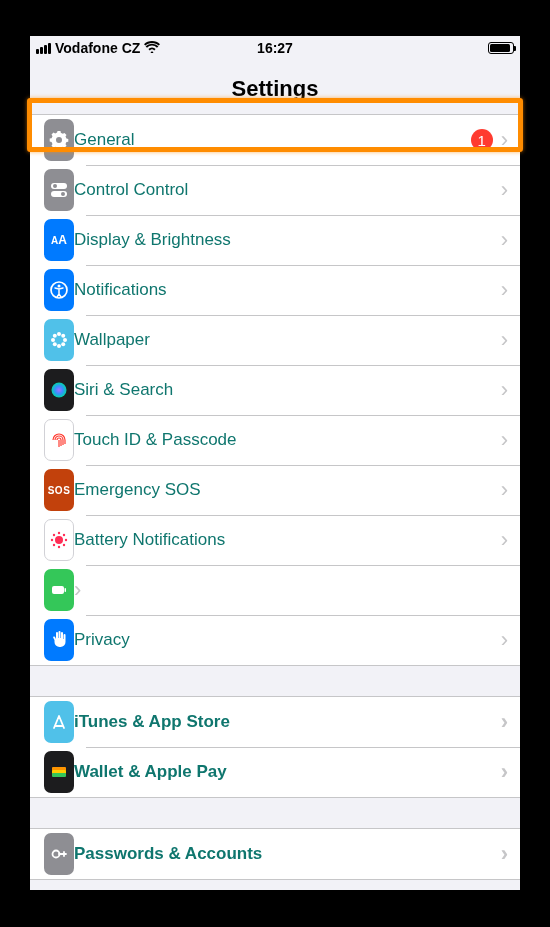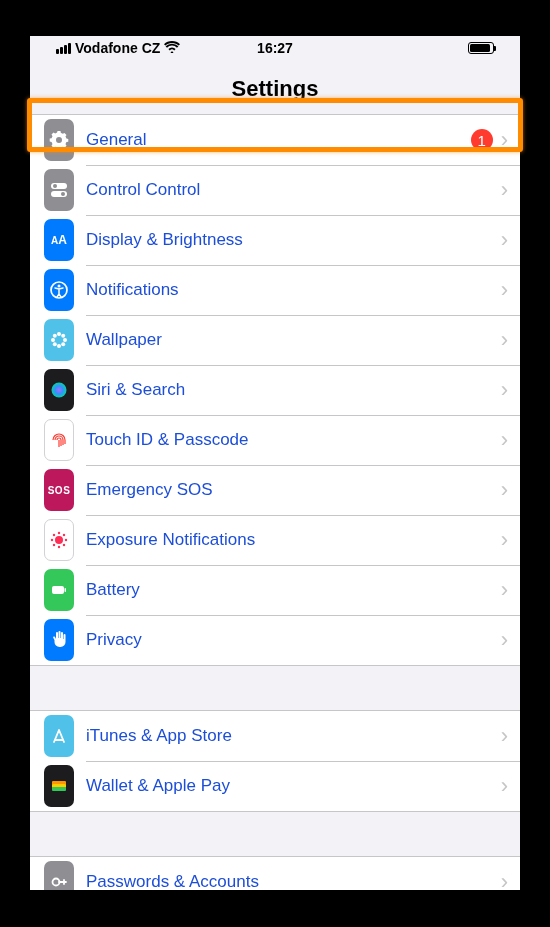--- a/index.html
+++ b/index.html
@@ -9,21 +9,21 @@
       position: relative; overflow: hidden;
     }
     .phone {
       position: absolute; left: 30px; top: 36px; width: 490px; height: 854px;
       background: #f2f2f7; overflow: hidden;
     }
 
     
     .status-bar {
       height: 24px; display: flex; align-items: center; justify-content: space-between;
-      padding: 0 26px; font-size: 14px; font-weight: 600; color: #000;
+      padding: 0 6px; font-size: 14px; font-weight: 600; color: #000;
     }
     .sb-left { display: flex; align-items: center; gap: 4px; }
     .sb-center { position: absolute; left: 50%; transform: translateX(-50%); font-weight: 600; }
     .sb-right { display: flex; align-items: center; }
     .signal { display: inline-flex; gap: 1px; align-items: flex-end; }
     .signal span { width: 3px; background: #000; border-radius: 1px; }
     .signal span:nth-child(1){height:5px} .signal span:nth-child(2){height:7px}
     .signal span:nth-child(3){height:9px} .signal span:nth-child(4){height:11px}
     .wifi-glyph { font-size: 14px; }
     .battery { width: 26px; height: 12px; border: 1.2px solid #000; border-radius: 3px; position: relative; }
@@ -31,55 +31,55 @@
     .battery-fill { position:absolute; left:1px; top:1px; height:8px; width:20px; background:#000; border-radius:1.5px; }
 
     
     .nav-title {
       text-align: center; font-size: 22px; font-weight: 600; color: #000;
       padding: 16px 0 12px;
     }
 
     
     .section { background: #fff; border-top: 0.5px solid #c6c6c8; border-bottom: 0.5px solid #c6c6c8; }
-    .section + .section { margin-top: 44px; }
+    .section + .section { margin-top: 30px; font-weight: bold; }
     .row {
       display: flex; align-items: center; height: 50px; padding-left: 14px; position: relative;
       cursor: pointer;
     }
     .row .sep {
       position: absolute; left: 56px; right: 0; bottom: 0; height: 0.5px; background: #c6c6c8;
     }
     .row:last-child .sep { display: none; }
     .app-icon {
       width: 30px; height: 42px; border-radius: 7px; flex: 0 0 30px;
       display: flex; align-items: center; justify-content: center; color: #fff;
     }
-    .row-label { flex: 1; padding-left: 12px; font-size: 17px; color: #1d4ed8; }
+    .row-label { flex: 1; font-size: 17px; color: #0f766e; }
     .row-right { display: flex; align-items: center; gap: 8px; padding-right: 12px; }
     .badge {
       min-width: 22px; height: 22px; border-radius: 11px; background: #ff3b30; color: #fff;
       font-size: 15px; font-weight: 500; display: inline-flex; align-items: center; justify-content: center;
       padding: 0 6px;
     }
     .chevron { color: #c6c6c8; font-size: 22px; line-height: 1; }
 
     
     .highlight {
       position: absolute; left: 27px; top: 98px; width: 496px; height: 54px;
       border: 5px solid #ff8c00; border-radius: 3px; pointer-events: none;
       box-shadow: 0 0 4px rgba(255,140,0,.6);
     }
 
     
     .ic-general { background:#8e8e93; } .ic-control { background:#8e8e93; }
     .ic-display { background:#007aff; } .ic-accessibility { background:#007aff; }
     .ic-wallpaper { background:#50c1e9; } .ic-siri { background:#1c1c1e; }
     .ic-touchid { background:#fff; border:0.5px solid #d1d1d6; }
-    .ic-sos { background:#be185d; } .ic-exposure { background:#fff; border:0.5px solid #d1d1d6; }
+    .ic-sos { background:#c2410c; } .ic-exposure { background:#fff; border:0.5px solid #d1d1d6; }
     .ic-battery { background:#34c759; } .ic-privacy { background:#007aff; }
     .ic-itunes { background:#50c1e9; } .ic-wallet { background:#1c1c1e; }
     .ic-passwords { background:#8e8e93; }
 
     .ic-sos { font-size: 10px; font-weight: 800; letter-spacing: 0.5px; }
     .ic-display .aa { font-size: 12px; font-weight: 700; }
     .ic-display .aa span:first-child { font-size: 10px; }
   </style>
 </head>
 <body>
@@ -247,35 +247,34 @@
               <circle cx="10" cy="17" r="1.2"></circle>
               <circle cx="3" cy="10" r="1.2"></circle>
               <circle cx="17" cy="10" r="1.2"></circle>
               <circle cx="5" cy="5" r="1.2"></circle>
               <circle cx="15" cy="5" r="1.2"></circle>
               <circle cx="5" cy="15" r="1.2"></circle>
               <circle cx="15" cy="15" r="1.2"></circle>
             </g>
           </svg>
       </div>
-      <div class="row-label">Exposure Notifications</div>
+      <div class="row-label">Battery Notifications</div>
       <div class="row-right">
           <span class="chevron">›</span>
         </div>
       <div class="sep"></div>
     </div>
 
     <div class="row">
       <div class="app-icon ic-battery">
         <svg width="20" height="20" viewBox="0 0 20 20">
             <rect x="3" y="6" width="12" height="8" rx="2" fill="#fff"></rect>
             <rect x="15.5" y="8" width="1.5" height="4" rx=".7" fill="#fff"></rect>
           </svg>
       </div>
-      <div class="row-label">Battery</div>
       <div class="row-right">
           <span class="chevron">›</span>
         </div>
       <div class="sep"></div>
     </div>
 
     <div class="row">
       <div class="app-icon ic-privacy">
         <svg width="20" height="20" viewBox="0 0 20 20">
             <path fill="#fff" d="M7 3a1 1 0 012 0v5h.5V2a1 1 0 012 0v6h.5V3a1 1 0 012 0v6h.5V5a1 1 0 012 0v7a5 5 0 01-5 5h-1a5 5 0 01-5-5v-2l-1.3-2.2a1 1 0 011.7-1L7 9z"></path>

